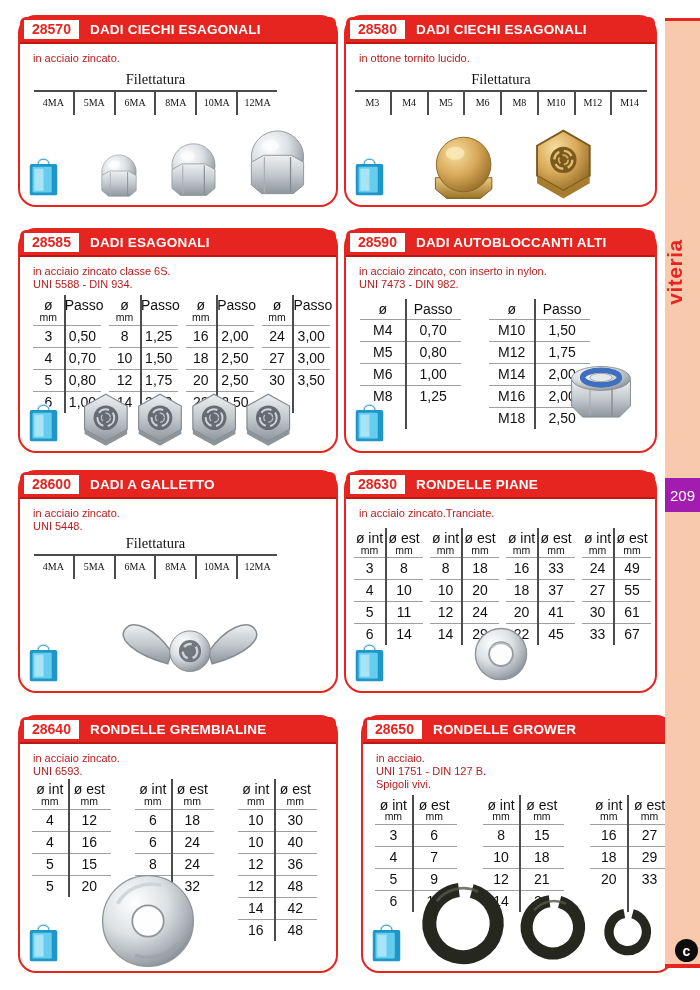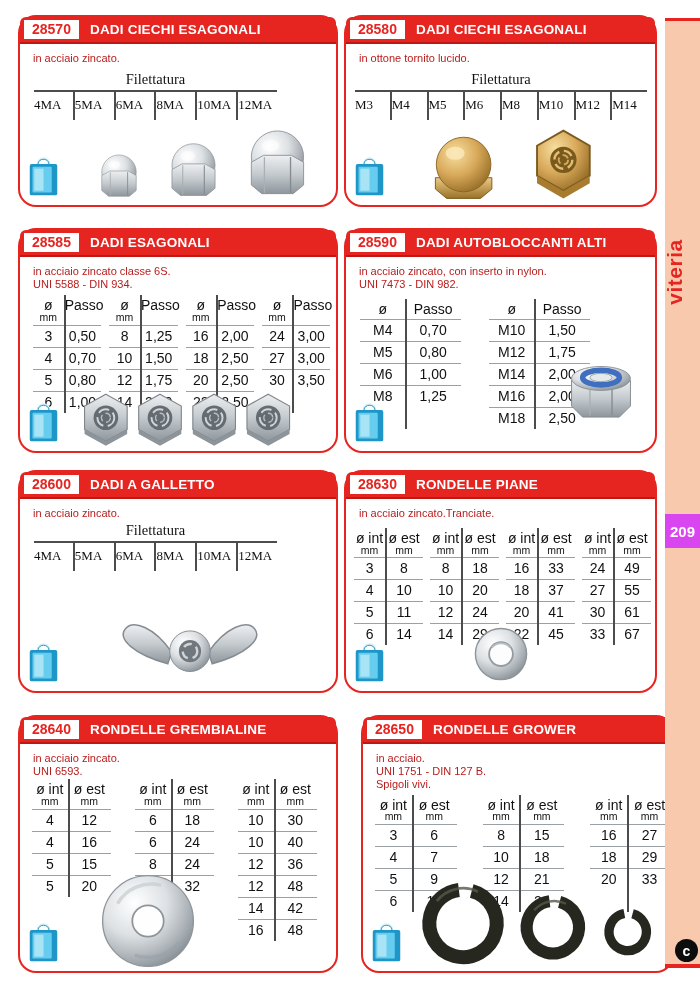--- a/index.html
+++ b/index.html
@@ -9,21 +9,21 @@
   .panel{position:absolute;background:#fff;border:2px solid #e62420;border-radius:18px;box-sizing:border-box;}
   .hdr{height:25px;background:#e62420;border-radius:6px 6px 0 0;display:flex;align-items:center;
        gap:11px;padding:0 8px 0 4px;border-bottom:2px solid #bf1713;}
   .pcode{background:#ffffff;color:#e62420;font-weight:bold;font-size:14px;padding:1px 8px;line-height:17px;}
   .ptitle{color:#ffffff;font-weight:bold;font-size:13.5px;letter-spacing:.2px;white-space:nowrap;}
   .pdesc{padding:8px 12px 0 13px;font-size:11px;line-height:1.2;color:#b91c1c;}
   
   .fil{margin-top:6px;font-family:Liberation Serif, serif;}
   .fil-label{text-align:center;font-size:14.5px;color:#111;padding-bottom:2px;}
   .fil-row{display:flex;border-top:2px solid #4c4c4c;}
-  .fil-cell{flex:1;text-align:left;font-size:13px;padding:5px 0 7px;color:#111;}
+  .fil-cell{flex:1;text-align:center;font-size:10px;padding:5px 0 7px;color:#111;}
   .fil-cell + .fil-cell{border-left:2px solid #4c4c4c;}
   
   .pairs{display:flex;align-items:stretch;}
   .pgroup{position:relative;}
   .pgroup::before{content:"";position:absolute;left:45%;top:0;bottom:0;width:2px;background:#4c4c4c;}
   .prow{display:flex;}
   .prow + .prow{border-top:1.5px solid #9aa0a4;}
   .pcell{box-sizing:border-box;text-align:center;padding:2px 1px 3px;font-size:14px;color:#111;}
   .pcell.c1{width:45%;}
   .pcell.c2{width:55%;}
@@ -38,22 +38,22 @@
   .p7 .pgroup:nth-child(1),.p7 .pgroup:nth-child(2){align-self:flex-start;}
   .p8 .pairs{padding:3px 0 0 12px;gap:26px;} .p8 .pgroup{width:82px;}
   
   .img{position:absolute;}
   .bag{position:absolute;left:7px;bottom:7px;width:33px;height:44px;}
   
   #sidebar{position:absolute;left:665px;top:18px;width:35px;height:950px;background:#f9c9ae;
            border-top:3px solid #e62420;border-bottom:4px solid #e62420;box-sizing:border-box;}
   #vlabel{position:absolute;left:621px;top:254px;width:120px;height:36px;transform:rotate(-90deg);
           color:#e62420;font-weight:bold;font-size:21px;text-align:center;letter-spacing:.5px;}
-  #pagenum{position:absolute;left:665px;top:478px;width:35px;height:34px;background:#d946ef;color:#fff;
-           font-weight:bold;font-size:15px;display:flex;align-items:center;justify-content:center;margin-top:36px;}
+  #pagenum{position:absolute;left:665px;top:478px;width:35px;height:34px;background:#a21caf;color:#fff;
+           font-weight:normal;font-size:15px;display:flex;align-items:center;justify-content:center;}
   #logo{position:absolute;left:675px;top:939px;width:23px;height:23px;border-radius:50%;background:#0d0d0d;
         color:#fff;font-weight:bold;font-size:14px;display:flex;align-items:center;justify-content:center;}
 </style>
 </head>
 <body>
 
 <div id="page">
 
   <svg width="0" height="0" style="position:absolute" aria-hidden="true">
     <defs>
@@ -372,20 +372,21 @@
       </svg>
   </section>
 
   <section class="panel p5" style="left:18px;top:470px;width:320px;height:223px">
     <header class="hdr">
       <span class="pcode">28600</span>
       <span class="ptitle">DADI A GALLETTO</span>
     </header>
     <div class="pdesc">
       <div>in acciaio zincato.</div>
+      <div>UNI 5448.</div>
     </div>
     <div class="fil" style="width:243px;margin-left:14px;margin-top:2px">
         <div class="fil-label">Filettatura</div>
         <div class="fil-row">
           <div class="fil-cell">4MA</div>
           <div class="fil-cell">5MA</div>
           <div class="fil-cell">6MA</div>
           <div class="fil-cell">8MA</div>
           <div class="fil-cell">10MA</div>
           <div class="fil-cell">12MA</div>

